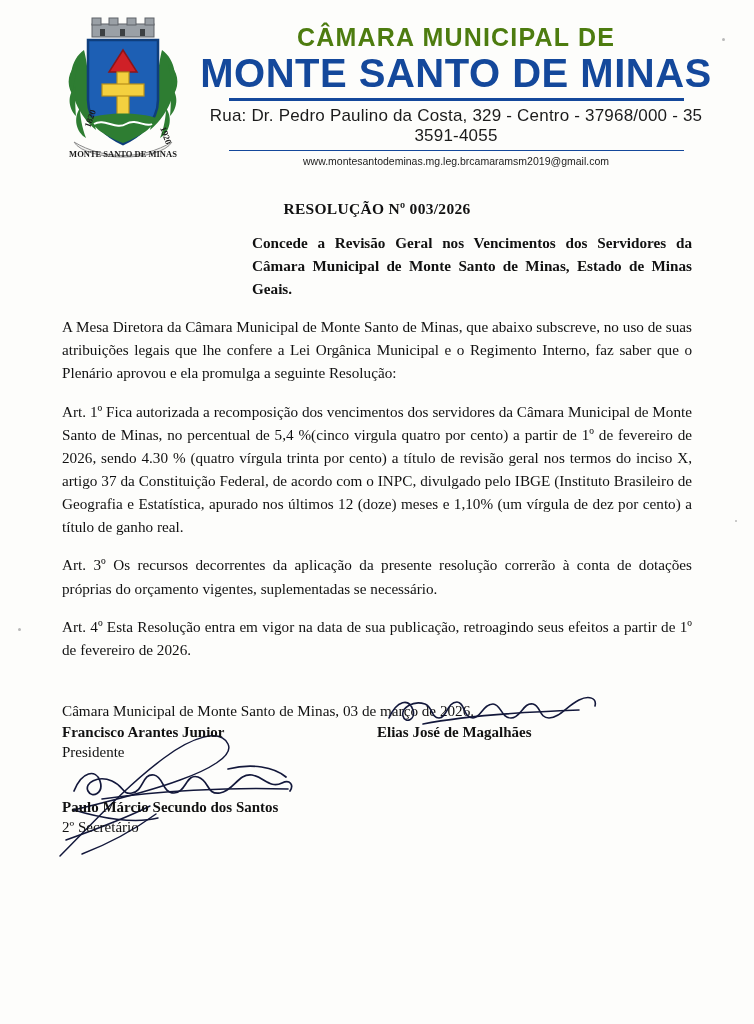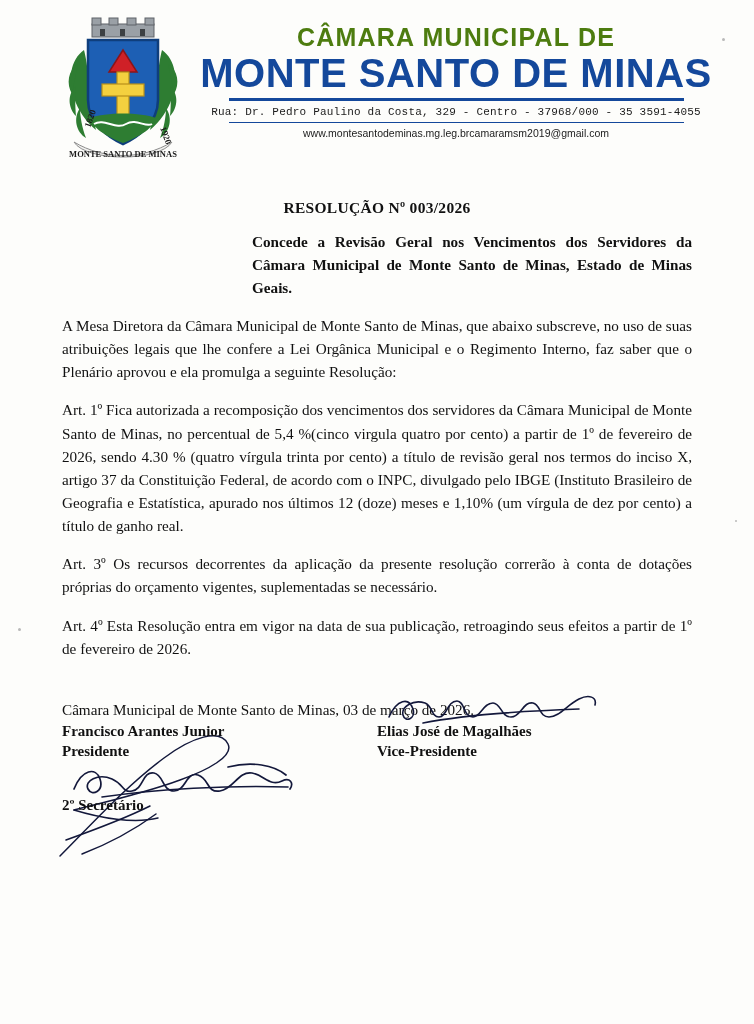--- a/index.html
+++ b/index.html
@@ -61,22 +61,22 @@
     line-height: 1.05;
     margin-top: 2px;
   }
   .rule {
     height: 3px;
     background: #14489b;
     margin: 4px auto 5px auto;
     width: 455px;
   }
   .head-address {
-    font-family: Liberation Mono, monospace;
-    font-size: 11px;
+    font-family: Liberation Sans, sans-serif;
+    font-size: 17px;
     color: #1b1b1b;
     letter-spacing: 0.2px;
   }
   .rule-thin {
     height: 1px;
     background: #14489b;
     margin: 4px auto 4px auto;
     width: 455px;
   }
   .head-web {
@@ -132,21 +132,21 @@
   .sig-col {
     width: 50%;
     position: relative;
   }
   .sig-col .name {
     font-weight: bold;
     font-size: 15px;
     line-height: 1.35;
   }
   .sig-col .role {
-    font-weight: bold;
+    font-weight: normal;
     font-size: 15px;
     line-height: 1.35;
   }
   .scribble {
     position: absolute;
     top: -40px;
     left: 0;
     width: 250px;
     height: 46px;
     pointer-events: none;
@@ -271,33 +271,33 @@
       <div class="sig-col">
         <div class="scribble" style="top:-34px;left:6px;">
           <svg width="220" height="44" viewBox="0 0 220 44" xmlns="http://www.w3.org/2000/svg">
             <g fill="none" stroke="#13183b" stroke-width="1.6" stroke-linecap="round">
               <path d="M6 30 C14 12 26 10 30 22 C33 32 22 36 20 28 C18 20 30 12 42 16 C50 19 48 30 56 30 C64 30 64 14 74 14 C82 14 80 30 90 30 C98 30 100 16 110 16 C118 16 118 30 128 30 C138 30 140 14 150 16 C158 18 156 30 166 30 C176 30 184 18 196 12 C206 7 214 10 212 18"></path>
               <path d="M40 36 C80 28 140 24 196 22"></path>
             </g>
           </svg>
         </div>
         <div class="name">Elias José de Magalhães</div>
-        <div class="role">Vice-Presidente</div>
       </div>
     </div>
 
     <div class="sig-row">
       <div class="sig-col">
         <div class="scribble" style="top:-36px;left:6px;">
           <svg width="230" height="44" viewBox="0 0 230 44" xmlns="http://www.w3.org/2000/svg">
             <g fill="none" stroke="#13183b" stroke-width="1.7" stroke-linecap="round">
               <path d="M6 30 C14 10 28 8 32 20 C36 32 24 38 20 30 C16 22 30 14 44 20 C56 25 54 34 64 32 C76 30 74 12 86 14 C96 16 94 32 106 32 C118 32 118 12 130 16 C142 20 138 34 152 32 C166 30 170 12 184 14 C196 16 202 28 214 22 C222 18 226 24 222 30"></path>
               <path d="M34 38 C90 30 160 26 220 28"></path>
               <path d="M160 8 C184 2 206 6 218 16"></path>
             </g>
           </svg>
         </div>
+        <div class="name">Paulo Márcio Secundo dos Santos</div>
         <div class="role">2º Secretário</div>
       </div>
     </div>
 
   </div>
 </div>
 
 </body></html>

